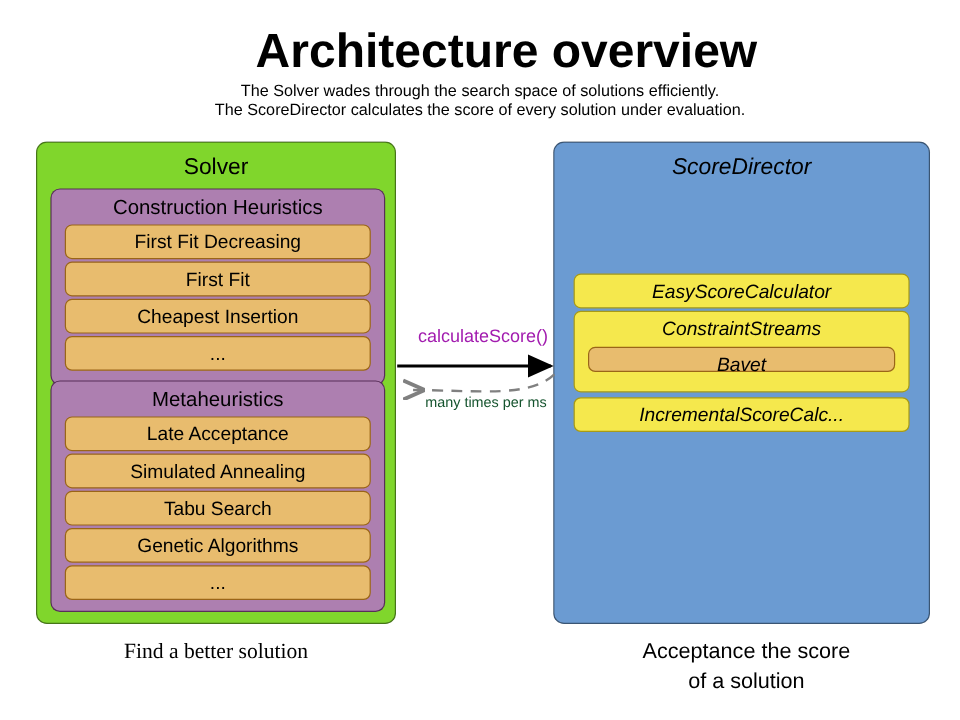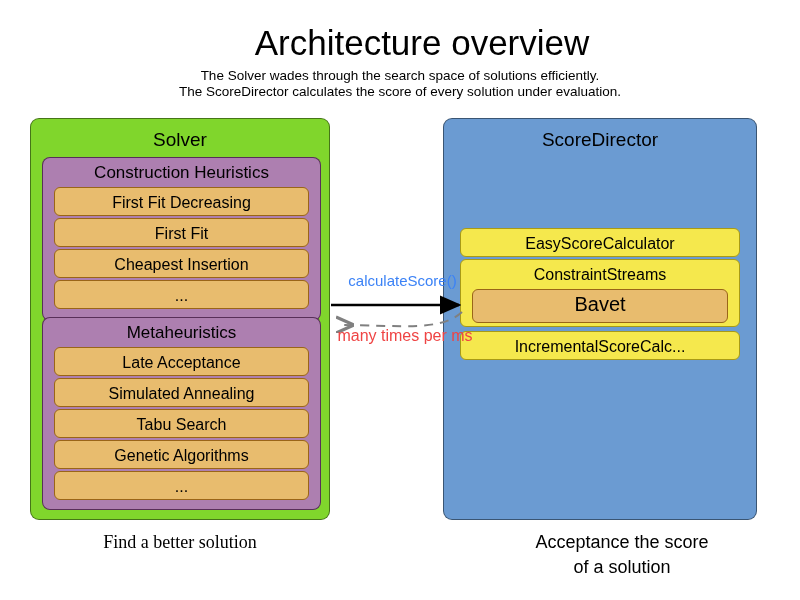--- a/index.html
+++ b/index.html
@@ -18,23 +18,23 @@
 
   
   #header {
     position: absolute;
     left: 0;
     top: 22px;
     width: 800px;
     text-align: center;
   }
   #title {
-    font-size: 35px;
+    font-size: 40px;
     line-height: 42px;
-    font-weight: normal;
+    font-weight: bold;
     letter-spacing: 0px;
     padding-left: 44px;
   }
   .subtitle {
     font-size: 13.5px;
     line-height: 16px;
   }
   #sub1 { margin-top: 4px; }
 
   
@@ -56,25 +56,26 @@
   #solver-panel {
     left: 30px;
     top: 118px;
     width: 300px;
     height: 402px;
     background: #80D62C;
   }
   #solver-panel .panel-title { top: 10px; }
 
   #scoredirector-panel {
-    left: 443px;
+    left: 461px;
     top: 118px;
     width: 314px;
     height: 402px;
     background: #6B9BD2;
+    font-style: italic;
   }
   #scoredirector-panel .panel-title { top: 10px; }
 
   
   .group {
     position: absolute;
     left: 11px;
     width: 279px;
     background: #AD7FB0;
     border: 1px solid rgba(60,20,60,0.75);
@@ -134,24 +135,24 @@
   #ybox-cs .ybox-label {
     display: block;
     height: 29px;
     line-height: 29px;
   }
   #bavet {
     position: absolute;
     left: 11px;
     right: 11px;
     top: 29px;
-    height: 34px;
+    height: 21px;
     line-height: 29px;
     text-align: center;
-    font-size: 20px;
+    font-size: 16px;
     background: #E8BC6E;
     border: 1px solid #9A6518;
     border-radius: 6px;
     box-sizing: border-box;
   }
 
   
   #connectors {
     position: absolute;
     left: 0;
@@ -163,31 +164,31 @@
 
   
   #label-calc {
     position: absolute;
     left: 330px;
     top: 272px;
     width: 145px;
     text-align: center;
     font-size: 15px;
     line-height: 18px;
-    color: #3b82f6;
+    color: #a21caf;
   }
   #label-many {
     position: absolute;
     left: 330px;
     top: 328px;
     width: 150px;
     text-align: center;
-    font-size: 16px;
+    font-size: 12px;
     line-height: 15px;
-    color: #ef4444;
+    color: #14532d;
   }
 
   
   .caption {
     position: absolute;
     text-align: center;
     font-size: 18px;
     line-height: 25px;
   }
   #caption-left  { left: 30px;  top: 530px; width: 300px; font-family: Liberation Serif, serif; }

